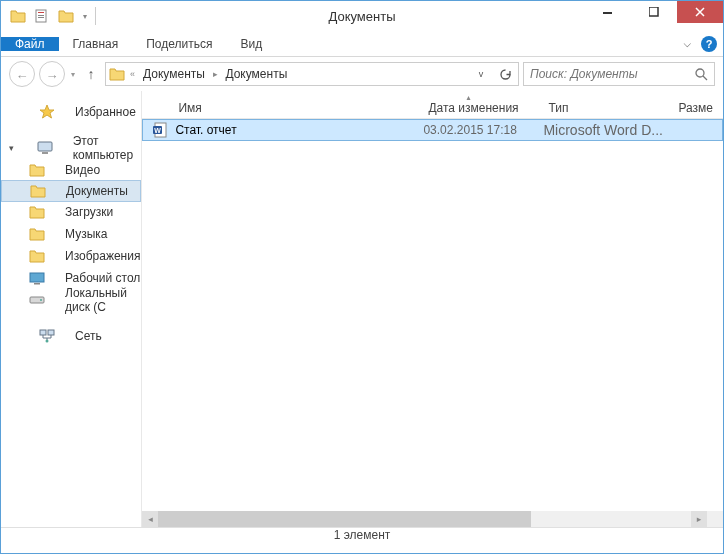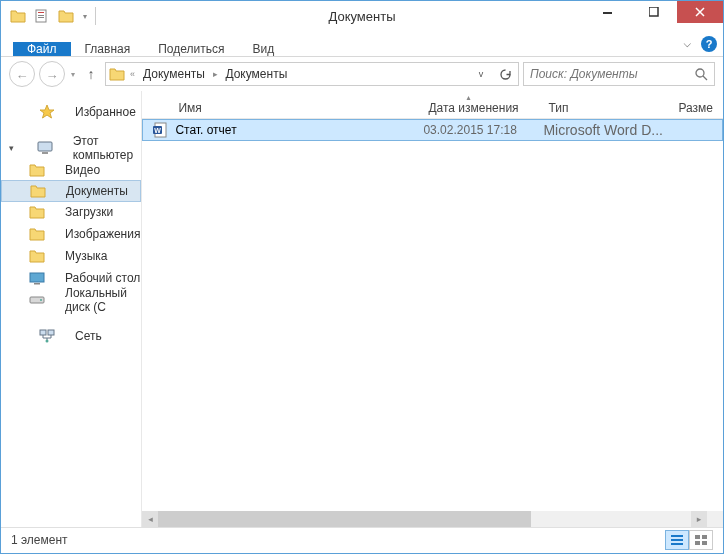--- a/index.html
+++ b/index.html
@@ -7,21 +7,21 @@
 
 .titlebar { height: 30px; background: #fff; display: flex; align-items: center; position: relative; }
 .qat { display: flex; align-items: center; gap: 2px; padding-left: 6px; }
 .qat-icon { width: 22px; height: 22px; display: flex; align-items: center; justify-content: center; }
 .qat-sep { width: 1px; height: 18px; background: #ccc; margin: 0 2px; }
 .title-text { position: absolute; left: 0; right: 0; text-align: center; font-size: 13px; color: #333; pointer-events: none; }
 .win-controls { position: absolute; right: 0; top: 0; display: flex; height: 22px; }
 .win-btn { width: 46px; height: 22px; display: flex; align-items: center; justify-content: center; font-size: 11px; color: #333; }
 .win-close { background: #c75050; color: #fff; width: 46px; }
 
-.ribbon { height: 26px; background: #fff; display: flex; align-items: flex-end; border-bottom: 1px solid #d8d8d8; position: relative; padding-left: 12px; }
+.ribbon { height: 26px; background: #fff; display: flex; align-items: center; border-bottom: 1px solid #d8d8d8; position: relative; }
 .tab { padding: 0 14px; display: flex; align-items: center; font-size: 12px; color: #444; cursor: default; }
 .tab-file { background: #1979ca; color: #fff; }
 .ribbon-right { position: absolute; right: 6px; top: 0; height: 26px; display: flex; align-items: center; gap: 10px; }
 .help-icon { width: 16px; height: 16px; border-radius: 50%; background: #1979ca; color: #fff; font-size: 11px; display: flex; align-items: center; justify-content: center; font-weight: bold; }
 
 .navbar { height: 34px; background: #fff; display: flex; align-items: center; padding: 4px 8px; gap: 4px; }
 .nav-btn { width: 26px; height: 26px; border-radius: 50%; border: 1px solid #ccc; display: flex; align-items: center; justify-content: center; color: #999; font-size: 13px; }
 .nav-caret { color: #999; font-size: 8px; padding: 0 2px; }
 .nav-up { width: 20px; height: 20px; display: flex; align-items: center; justify-content: center; color: #555; font-size: 14px; }
 .address { flex: 1; height: 24px; border: 1px solid #ccc; display: flex; align-items: center; padding: 0 2px; gap: 2px; }
@@ -53,21 +53,21 @@
 .filerow { height: 22px; display: flex; align-items: center; background: #cde8ff; border: 1px solid #7bb3e0; margin: 0 0; }
 .fr-name { width: 280px; display: flex; align-items: center; gap: 6px; padding-left: 10px; font-size: 12px; }
 .fr-date { width: 120px; font-size: 12px; color: #666; }
 .fr-type { width: 130px; font-size: 14px; color: #666; overflow: hidden; white-space: nowrap; text-overflow: ellipsis; }
 .scrollbar-h { position: absolute; bottom: 0; left: 0; right: 16px; height: 16px; background: #f0f0f0; display: flex; align-items: center; }
 .sb-btn { width: 16px; height: 16px; background: #e0e0e0; display: flex; align-items: center; justify-content: center; color: #888; font-size: 9px; }
 .sb-track { flex: 1; height: 16px; position: relative; }
 .sb-thumb { position: absolute; left: 0; width: 70%; height: 100%; background: #cdcdcd; }
 .sb-corner { position: absolute; bottom: 0; right: 0; width: 16px; height: 16px; background: #f0f0f0; }
 
-.status { height: 24px; border-top: 1px solid #e0e0e0; display: flex; align-items: center; padding: 0 10px; font-size: 12px; color: #444; gap: 16px; }
+.status { height: 24px; border-top: 1px solid #e0e0e0; display: flex; align-items: center; padding: 0 10px; font-size: 12px; color: #444; gap: 16px; flex-direction: column; }
 .status-spacer { flex: 1; }
 .view-btns { display: flex; gap: 0; }
 .view-btn { width: 24px; height: 20px; border: 1px solid #ccc; display: flex; align-items: center; justify-content: center; font-size: 11px; }
 .view-btn.active { background: #cde8ff; border-color: #7bb3e0; color: #1979ca; }
 
 svg { display: block; }
 </style>
 </head>
 <body>
 
@@ -207,29 +207,29 @@
             </svg>
           </span>
         <span>Загрузки</span>
       </div>
       <div class="tree-item child">
         <span class="ticon">
             <svg width="16" height="13" viewBox="0 0 16 13">
               <path d="M1 1h5l1 2h8v9H1z" fill="#f7d774" stroke="#d4a93a"></path>
             </svg>
           </span>
+        <span>Музыка</span>
+      </div>
+      <div class="tree-item child">
+        <span class="ticon">
+            <svg width="16" height="13" viewBox="0 0 16 13">
+              <path d="M1 1h5l1 2h8v9H1z" fill="#f7d774" stroke="#d4a93a"></path>
+            </svg>
+          </span>
         <span>Изображения</span>
-      </div>
-      <div class="tree-item child">
-        <span class="ticon">
-            <svg width="16" height="13" viewBox="0 0 16 13">
-              <path d="M1 1h5l1 2h8v9H1z" fill="#f7d774" stroke="#d4a93a"></path>
-            </svg>
-          </span>
-        <span>Музыка</span>
       </div>
       <div class="tree-item child">
         <span class="ticon">
             <svg width="16" height="13" viewBox="0 0 16 13">
               <rect x="1" y="1" width="14" height="9" fill="#5fa8d3" stroke="#3a7ba8"></rect>
               <rect x="5" y="11" width="6" height="1.5" fill="#888"></rect>
             </svg>
           </span>
         <span>Рабочий стол</span>
       </div>

